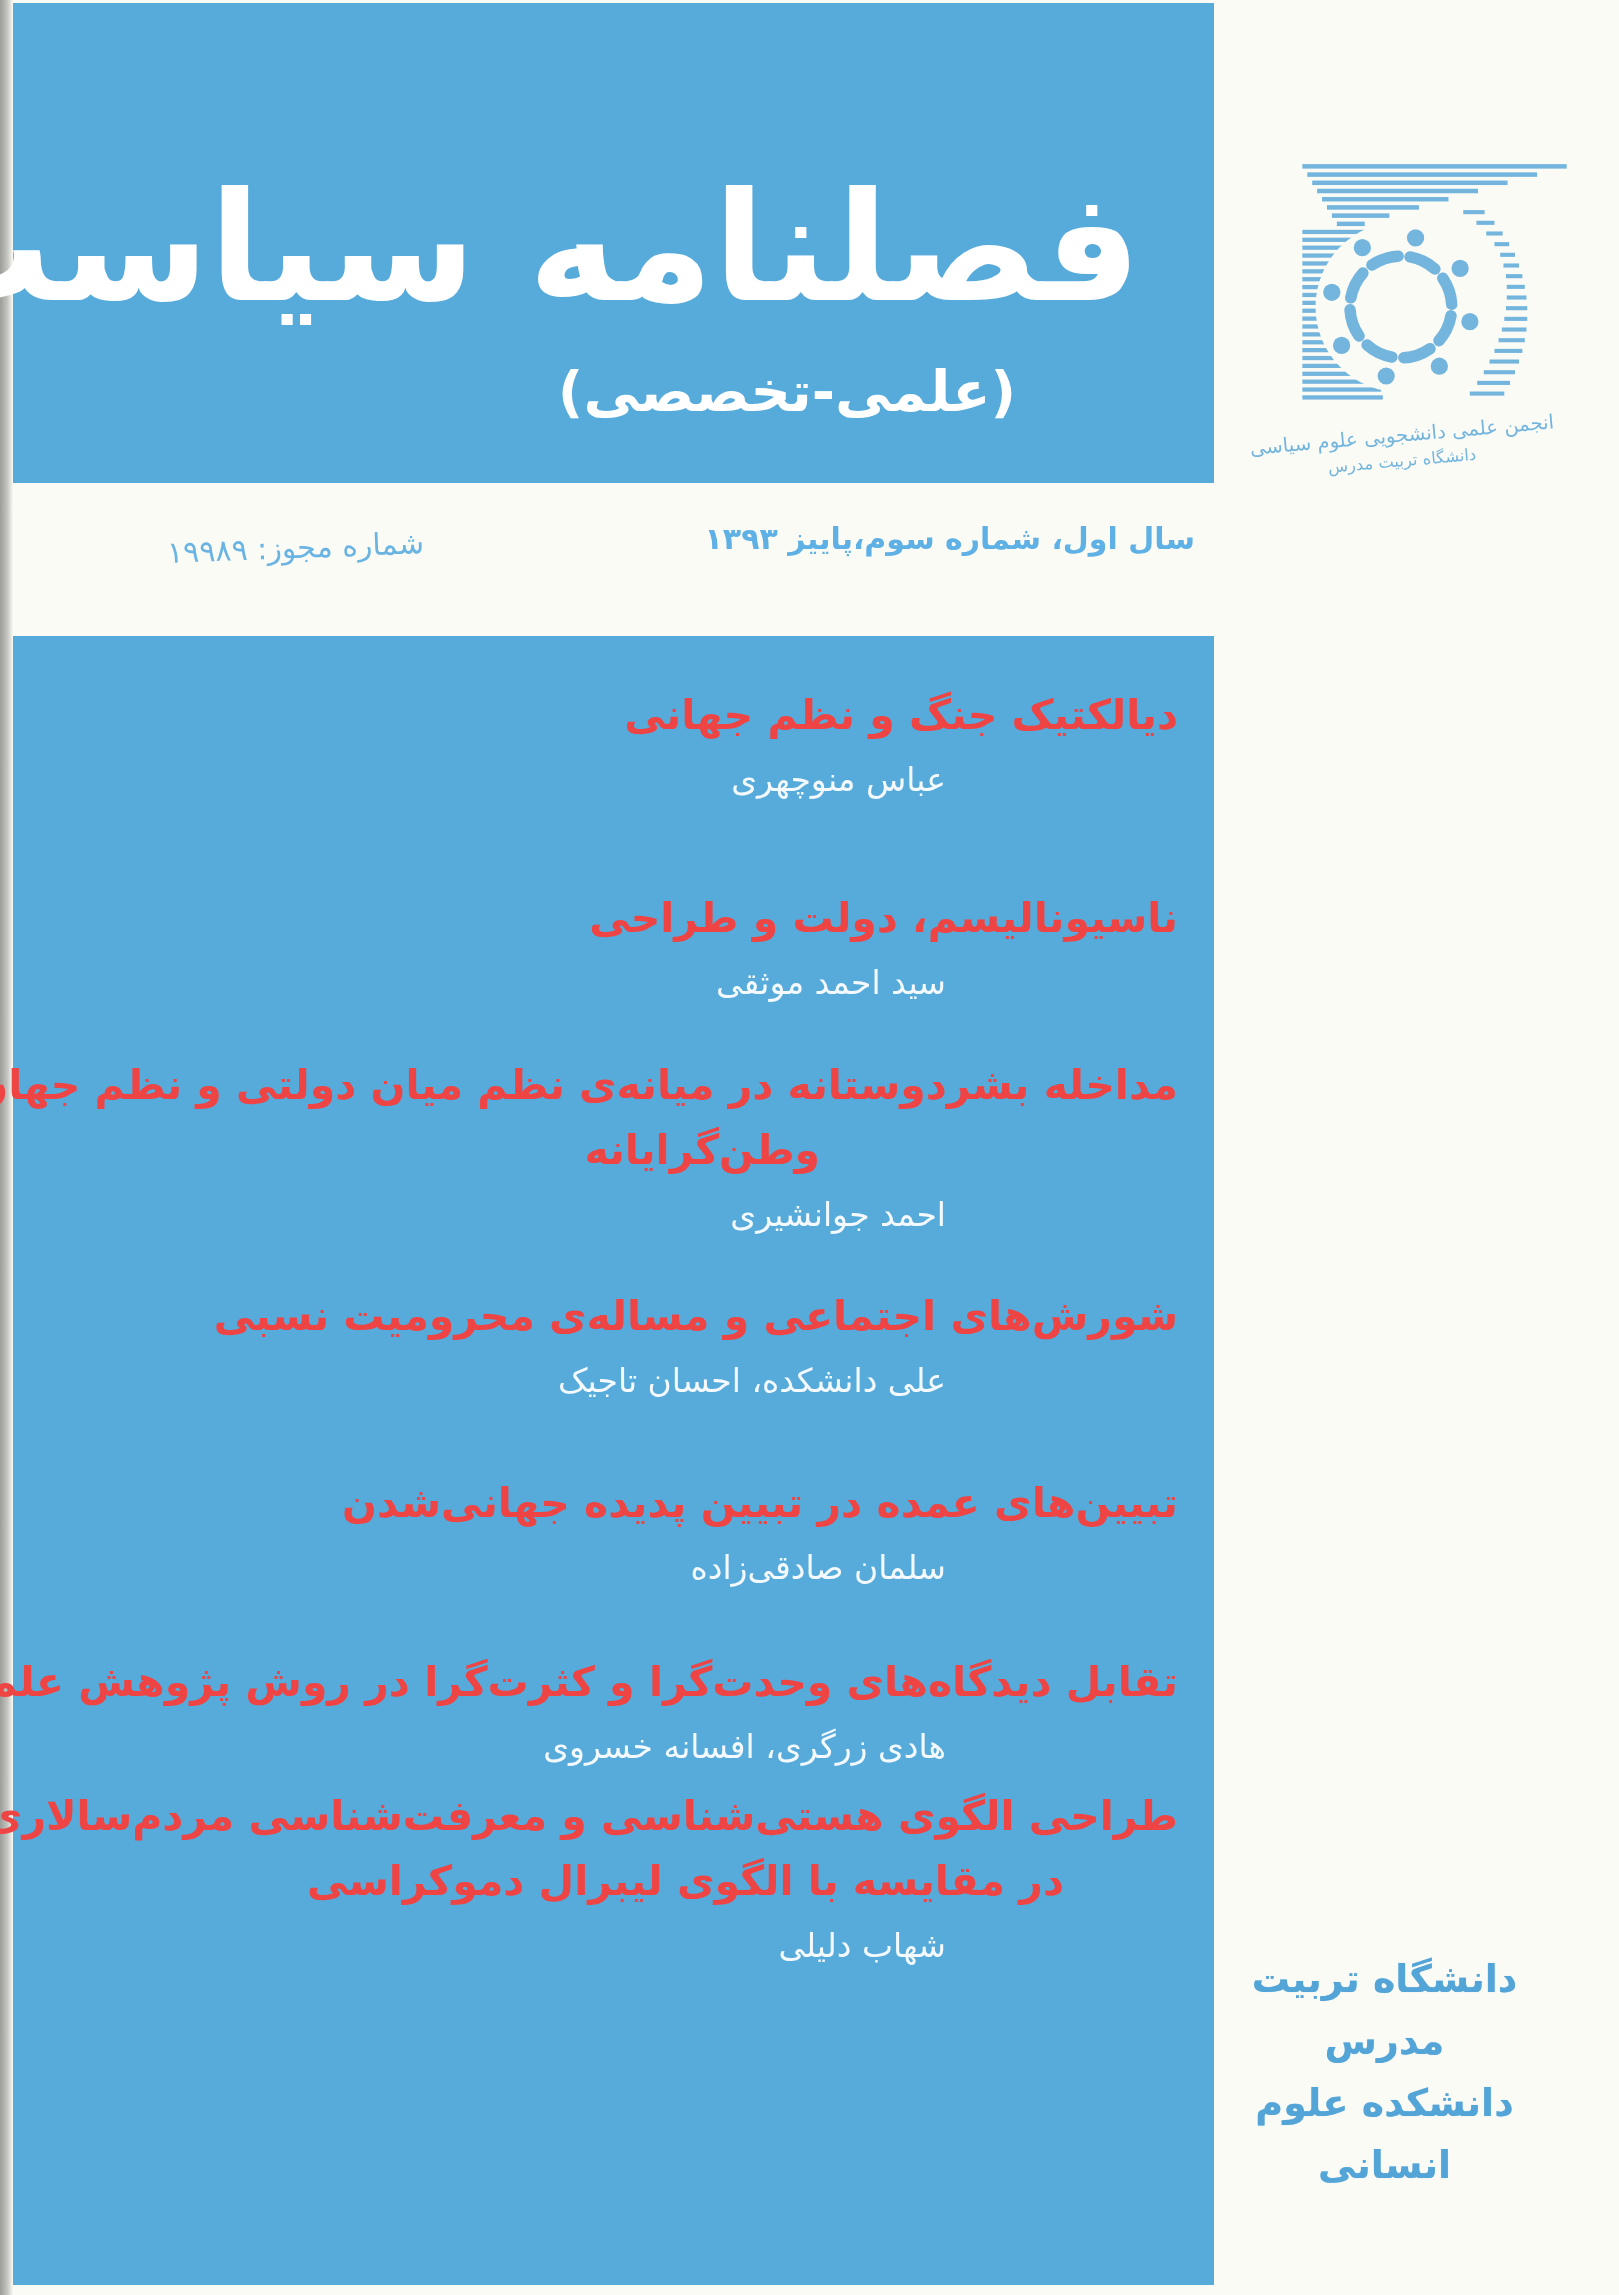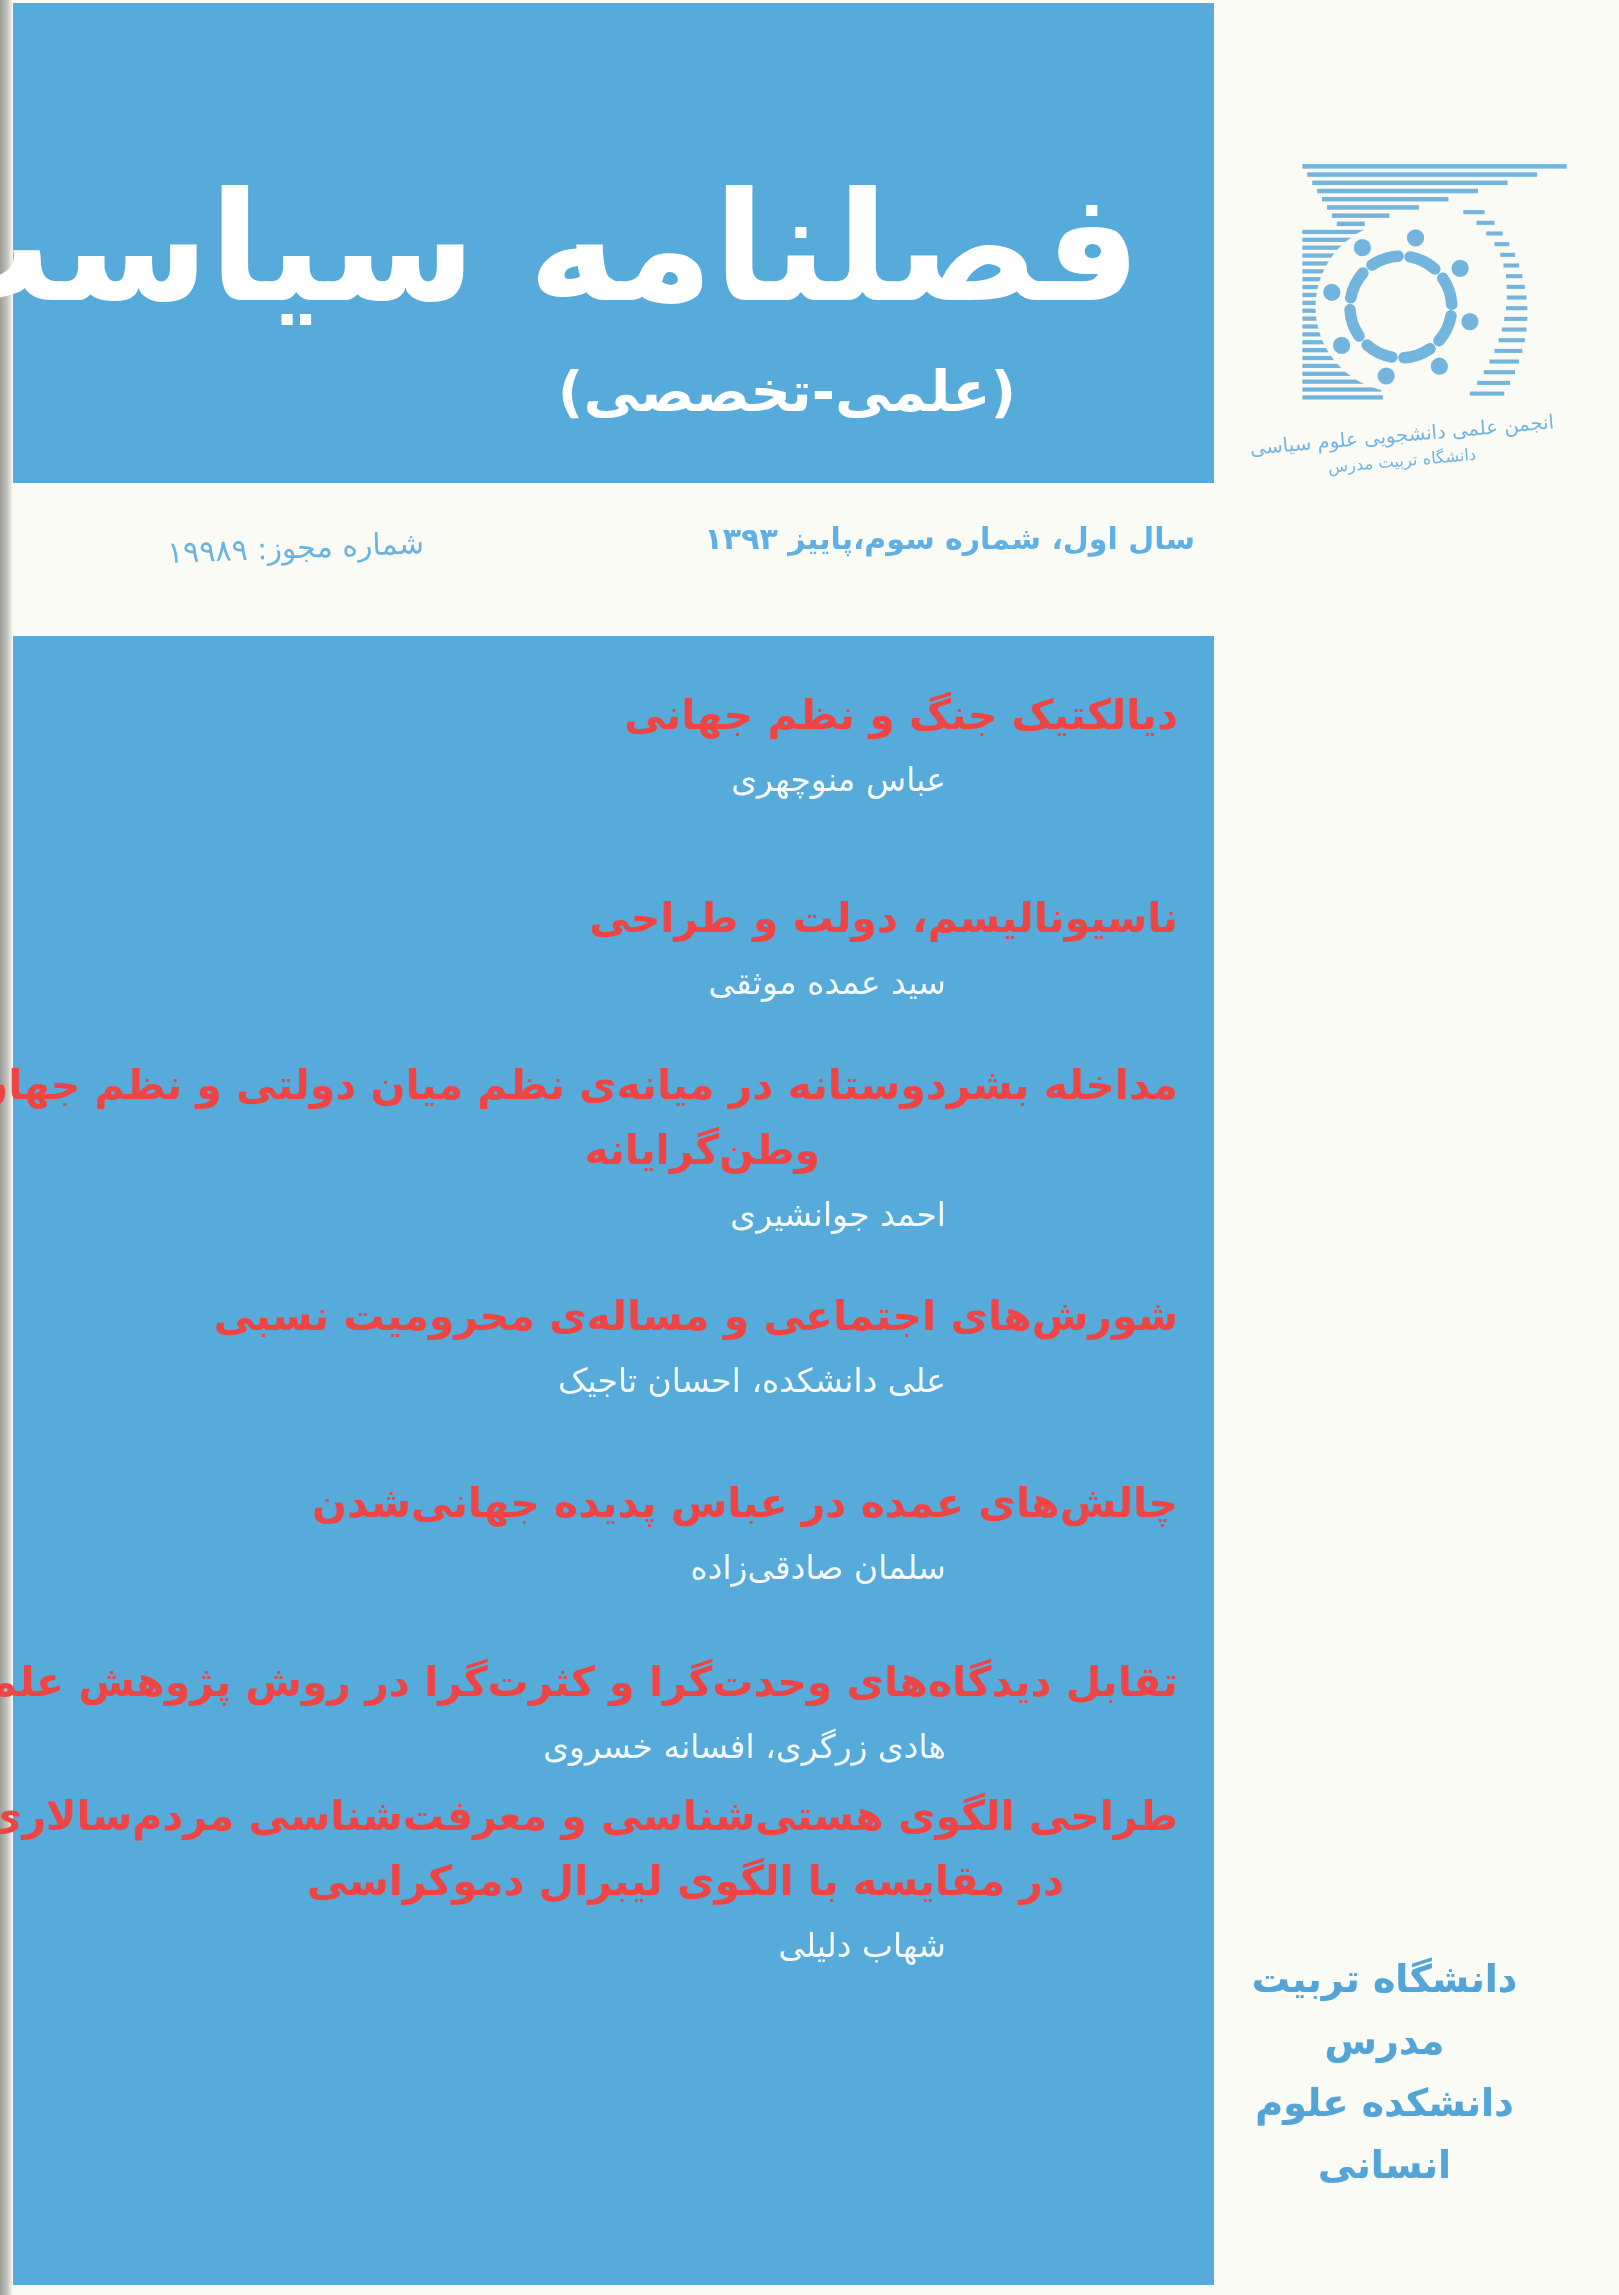--- a/index.html
+++ b/index.html
@@ -175,36 +175,36 @@
     </svg>
   </div>
 
   <div class="toc-entry a1">
     <div class="toc-title">دیالکتیک جنگ و نظم جهانی</div>
     <div class="toc-authors">عباس منوچهری</div>
   </div>
 
   <div class="toc-entry a2">
     <div class="toc-title">ناسیونالیسم، دولت و طراحی</div>
-    <div class="toc-authors">سید عمده موثقی</div>
+    <div class="toc-authors">سید احمد موثقی</div>
   </div>
 
   <div class="toc-entry a3">
     <div class="toc-title">مداخله بشردوستانه در میانه‌ی نظم میان دولتی و نظم جهان</div>
     <div class="toc-title indent-a3">وطن‌گرایانه</div>
     <div class="toc-authors">احمد جوانشیری</div>
   </div>
 
   <div class="toc-entry a4">
     <div class="toc-title">شورش‌های اجتماعی و مساله‌ی محرومیت نسبی</div>
     <div class="toc-authors">علی دانشکده، احسان تاجیک</div>
   </div>
 
   <div class="toc-entry a5">
-    <div class="toc-title">چالش‌های عمده در عباس پدیده جهانی‌شدن</div>
+    <div class="toc-title">تبیین‌های عمده در تبیین پدیده جهانی‌شدن</div>
     <div class="toc-authors">سلمان صادقی‌زاده</div>
   </div>
 
   <div class="toc-entry a6">
     <div class="toc-title">تقابل دیدگاه‌های وحدت‌گرا و کثرت‌گرا در روش پژوهش علمی</div>
     <div class="toc-authors">هادی زرگری، افسانه خسروی</div>
   </div>
 
   <div class="toc-entry a7">
     <div class="toc-title">طراحی الگوی هستی‌شناسی و معرفت‌شناسی مردم‌سالاری دینی</div>

